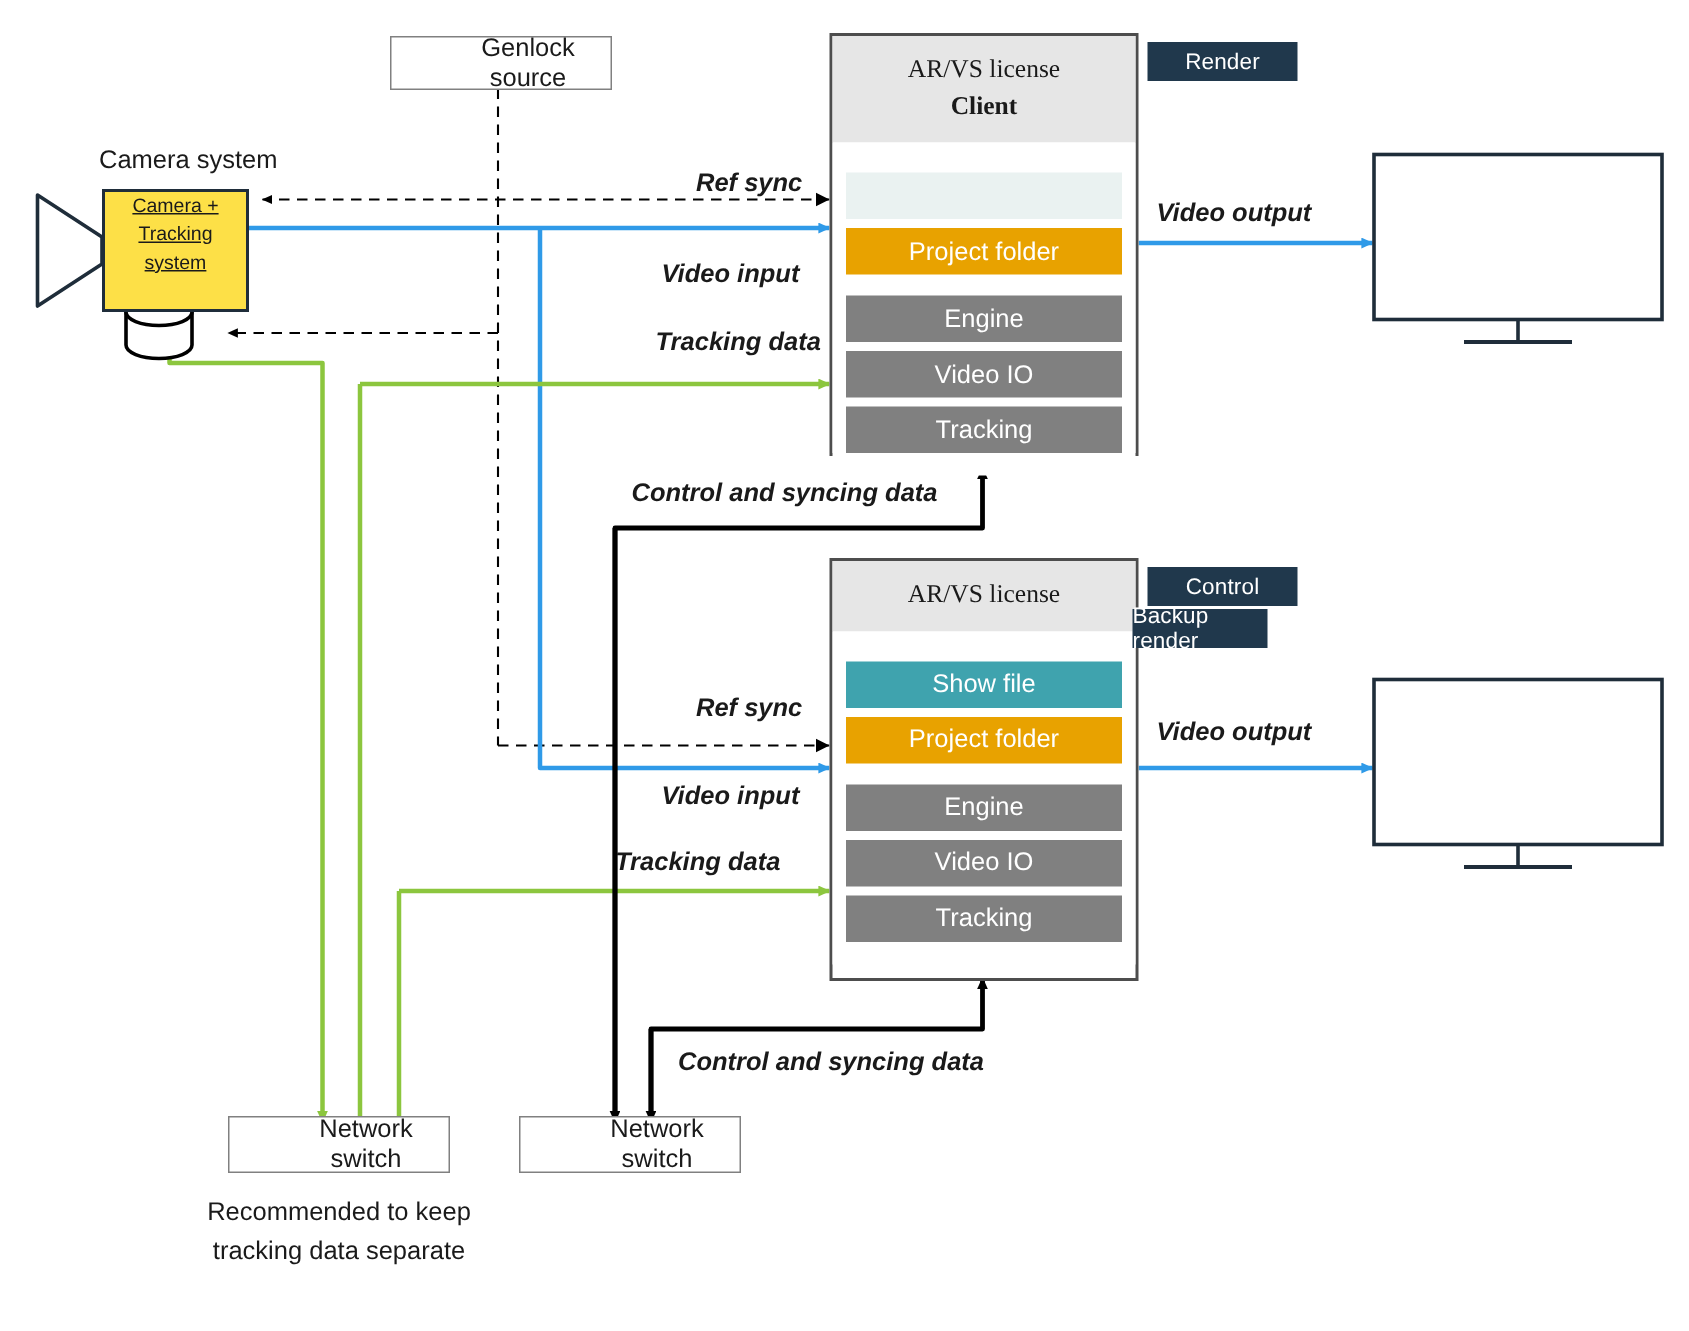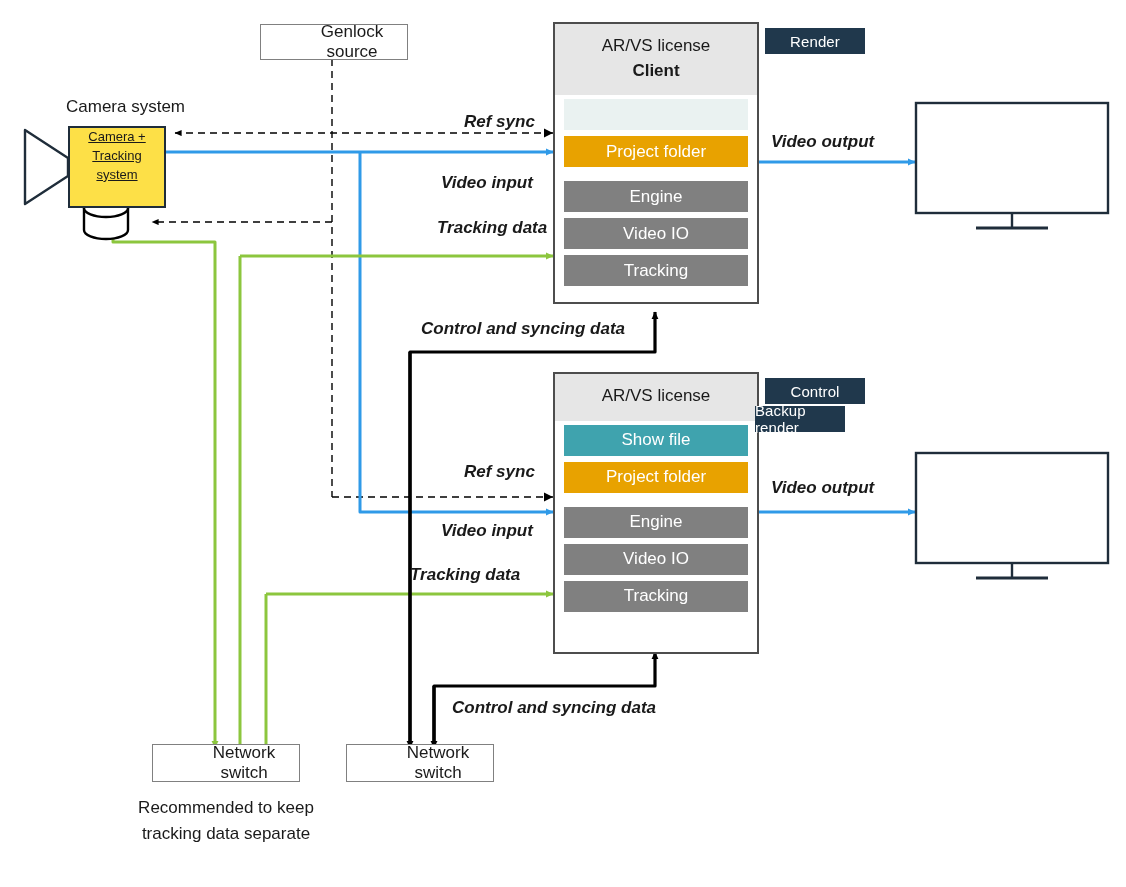--- a/index.html
+++ b/index.html
@@ -43,27 +43,28 @@
     border: 2px solid #4d4d4d;
     background: #ffffff;
   }
   .machine-header {
     background: #e6e6e6;
     text-align: center;
     padding: 10px 4px 12px 4px;
     font-size: 17px;
     color: #1a1a1a;
     line-height: 1.45;
+    font-family: Liberation Serif, serif;
   }
   .machine-header .role {
     font-weight: bold;
     display: block;
   }
   .machine-body {
-    padding: 4px 9px 9px 9px;
+    padding: 20px 9px 9px 9px;
     background: #ffffff;
   }
   .slot {
     height: 31px;
     display: flex;
     align-items: center;
     justify-content: center;
     font-size: 17px;
     color: #ffffff;
     margin-bottom: 6px;

